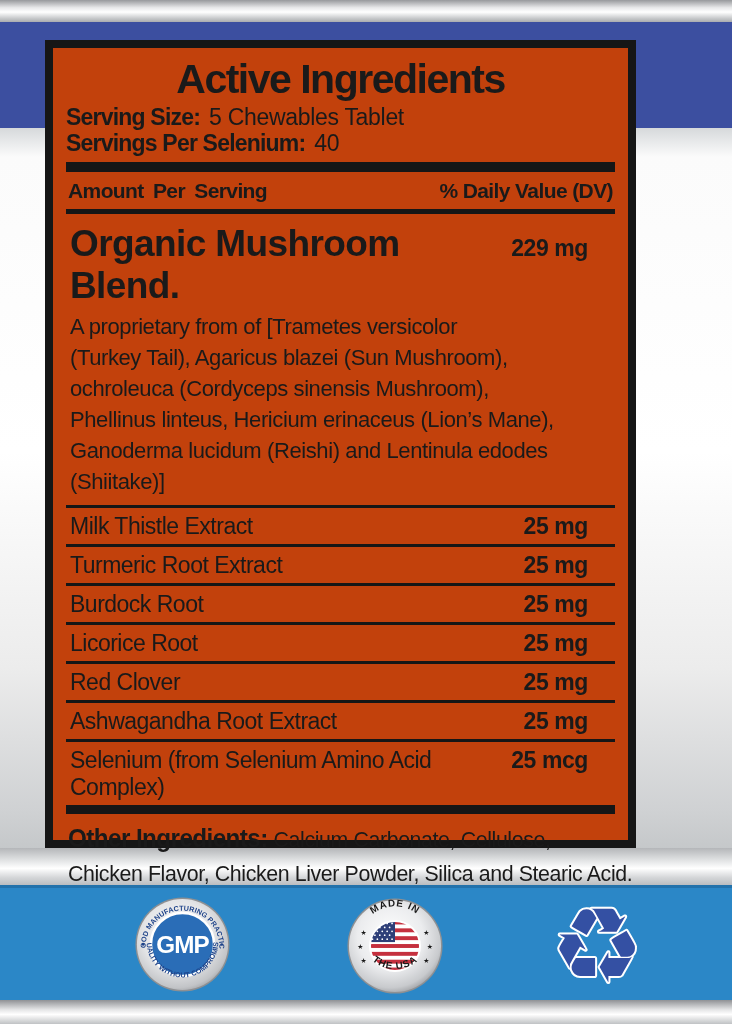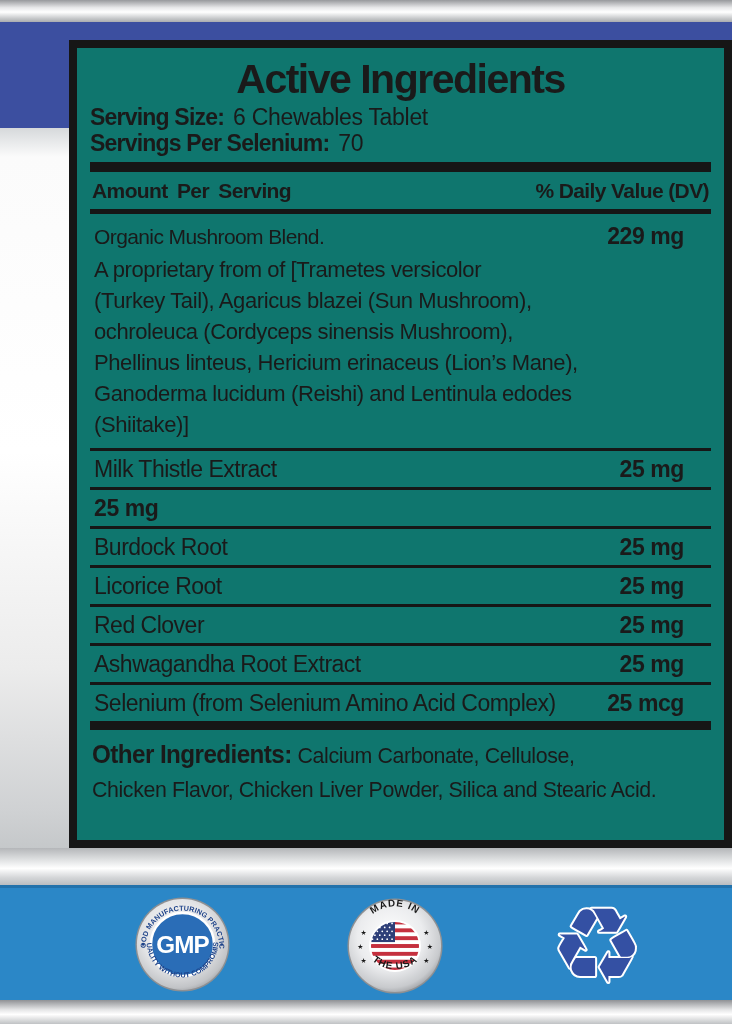--- a/index.html
+++ b/index.html
@@ -14,42 +14,42 @@
   .band-navy{top:22px;height:106px;background:#3c4fa0;}
   .bg-main{top:128px;height:720px;
     background:linear-gradient(180deg,#d6d9db 0%,#fbfbfb 4%,#ffffff 45%,#ececec 75%,#cfd1d3 95%,#c5c8ca 100%);}
   .band-silver-mid{top:848px;height:37px;
     background:linear-gradient(180deg,#b4b6b9 0%,#dddfe0 30%,#ffffff 55%,#d4d6d8 80%,#bbbdc0 100%);}
   .band-blue{top:885px;height:115px;background:#2b87c7;border-top:3px solid #2372ab;box-sizing:border-box;}
   .band-silver-bottom{top:1000px;height:24px;
     background:linear-gradient(180deg,#8f9194 0%,#e4e5e6 40%,#ffffff 60%,#c0c2c4 100%);}
   
   .panel{
-    position:absolute;left:45px;top:40px;width:663px;height:808px;box-sizing:border-box;
-    background:#0f766e;border:8px solid #161616;margin-left:24px;
+    position:absolute;left:45px;top:40px;width:591px;height:808px;box-sizing:border-box;
+    background:#c2410c;border:8px solid #161616;
   }
   .panel-inner{padding:4px 13px 0 13px;letter-spacing:-0.3px;}
   .title{
     font-size:41px;font-weight:bold;text-align:center;letter-spacing:-1.5px;
     line-height:50px;margin-top:2px;
   }
   .serv-line{font-size:23px;line-height:26px;}
   .serv-line .lbl{font-weight:bold;letter-spacing:-0.8px;}
   .serv-line .val{margin-left:9px;}
   .bar{background:#161616;}
   .bar-thick{height:10px;margin-top:6px;}
   .bar-med{height:5px;}
   .bar-thick2{height:9px;}
   .hdr-row{
     display:flex;justify-content:space-between;align-items:baseline;
     padding:7px 2px 6px 2px;font-size:21px;font-weight:bold;letter-spacing:-0.6px;gap:11px;
   }
   .hdr-row .amount-hdr{word-spacing:4px;}
   .blend-row{display:flex;justify-content:space-between;align-items:baseline;padding:9px 0 2px 4px;}
-  .blend-name{font-size:21px;font-weight:normal;letter-spacing:-0.6px;}
+  .blend-name{font-size:37px;font-weight:bold;letter-spacing:-0.6px;}
   .amt{font-size:23px;font-weight:bold;padding-right:27px;letter-spacing:-0.4px;white-space:nowrap;}
   .desc{padding:2px 0 8px 4px;}
   .desc-line{font-size:22px;line-height:31px;white-space:nowrap;letter-spacing:-0.4px;}
   .rows{border-top:3px solid #161616;}
   .row{
     display:flex;justify-content:space-between;align-items:baseline;
     padding:5px 0 4px 4px;border-bottom:3px solid #161616;font-size:23px;
   }
   .row:last-child{border-bottom:none;}
   .rname{letter-spacing:-0.5px;}
@@ -75,24 +75,24 @@
   <div class="band band-silver-mid"></div>
   <div class="band band-blue"></div>
   <div class="band band-silver-bottom"></div>
 
   <div class="panel">
     <div class="panel-inner">
 
       <div class="title">Active Ingredients</div>
 
       <div class="serv-line">
-        <span class="lbl">Serving Size:</span><span class="val">6 Chewables Tablet</span>
+        <span class="lbl">Serving Size:</span><span class="val">5 Chewables Tablet</span>
       </div>
       <div class="serv-line">
-        <span class="lbl">Servings Per Selenium:</span><span class="val">70</span>
+        <span class="lbl">Servings Per Selenium:</span><span class="val">40</span>
       </div>
 
       <div class="bar bar-thick"></div>
 
       <div class="hdr-row">
         <span class="amount-hdr">Amount Per Serving</span>
         <span>% Daily Value (DV)</span>
       </div>
 
       <div class="bar bar-med"></div>
@@ -110,20 +110,21 @@
         <div class="desc-line">Ganoderma lucidum (Reishi) and Lentinula edodes</div>
         <div class="desc-line">(Shiitake)]</div>
       </div>
 
       <div class="rows">
         <div class="row">
           <span class="rname">Milk Thistle Extract</span>
           <span class="amt">25 mg</span>
         </div>
         <div class="row">
+          <span class="rname">Turmeric Root Extract</span>
           <span class="amt">25 mg</span>
         </div>
         <div class="row">
           <span class="rname">Burdock Root</span>
           <span class="amt">25 mg</span>
         </div>
         <div class="row">
           <span class="rname">Licorice Root</span>
           <span class="amt">25 mg</span>
         </div>

